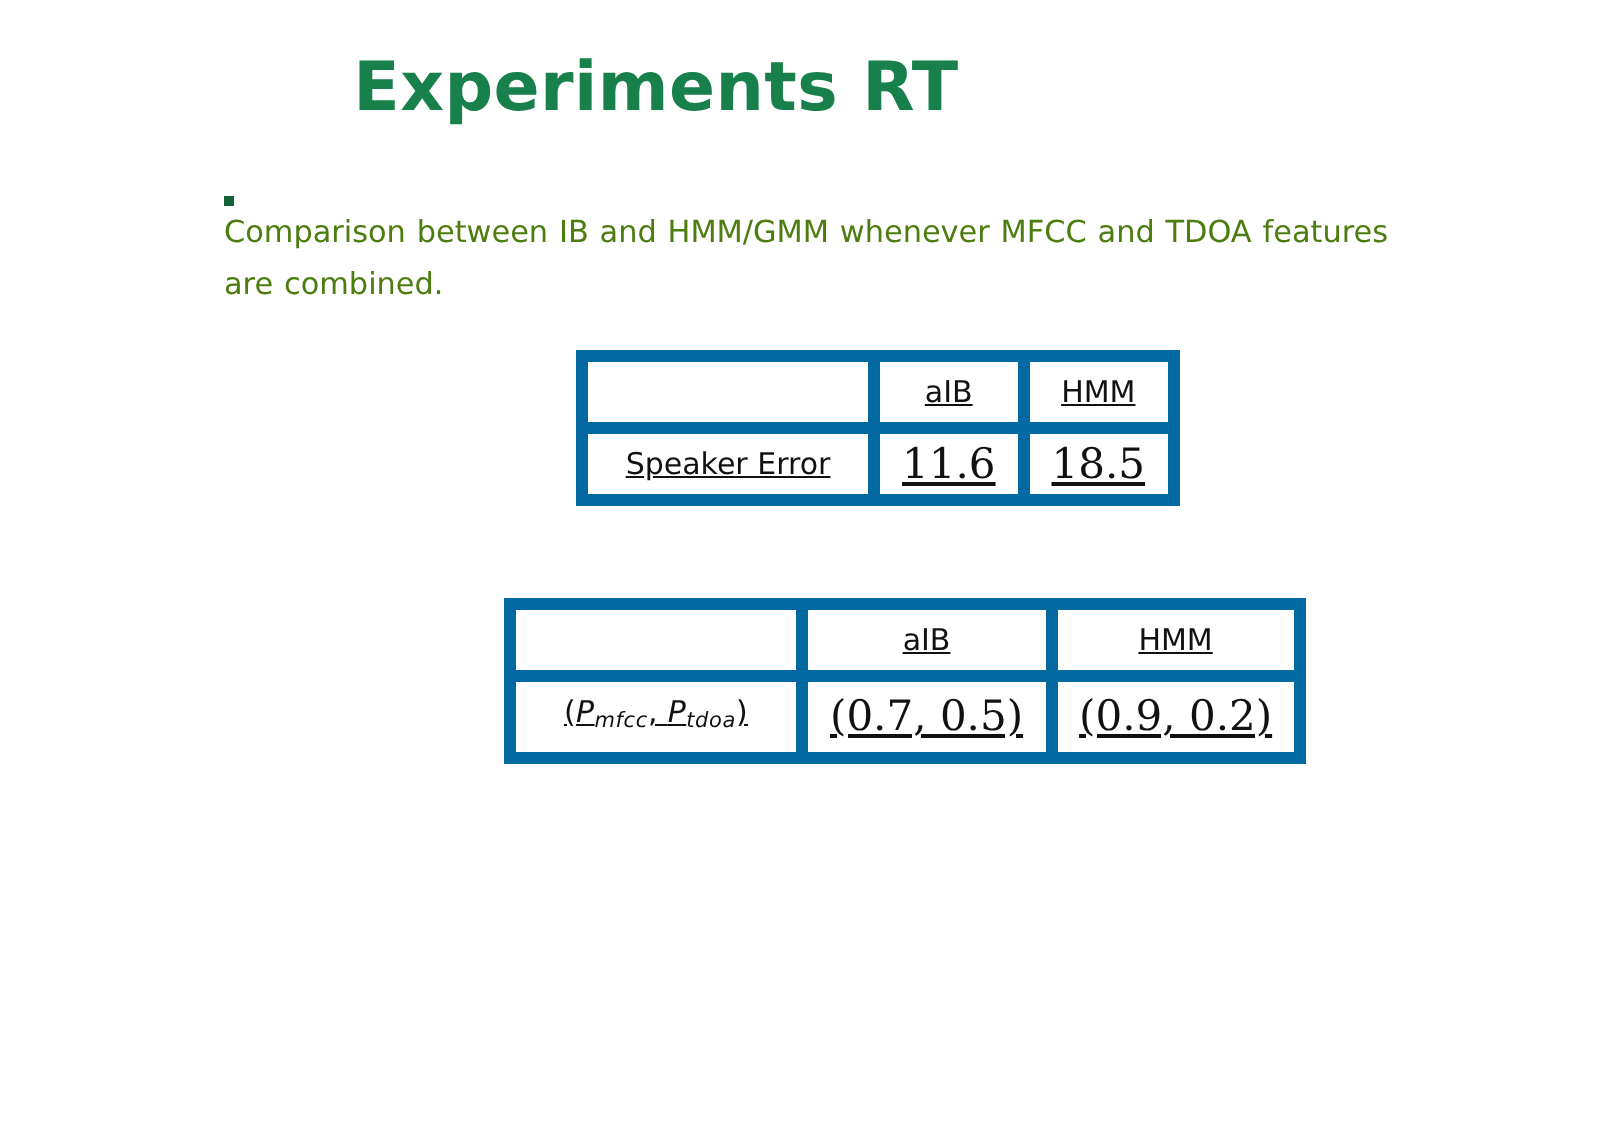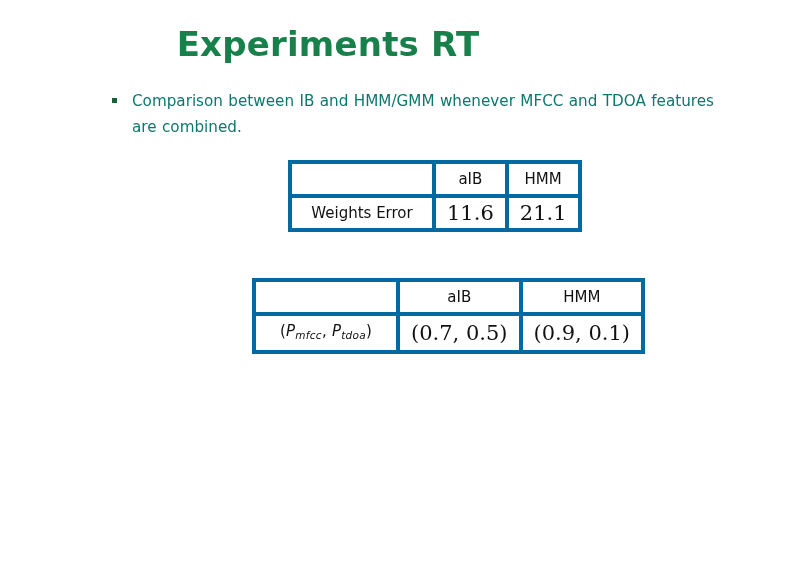--- a/index.html
+++ b/index.html
@@ -41,21 +41,22 @@
     top: 88px;
     left: 112px;
     width: 640px;
   }
 
   .bullet-row {
     display: flex;
     align-items: flex-start;
     font-size: 15.2px;
     line-height: 26px;
-    color: #0f766e;
+    color: #4d7c0f;
+    flex-direction: column;
   }
   .bullet-marker {
     flex: 0 0 auto;
     width: 20px;
     padding-top: 10px;
     box-sizing: border-box;
   }
   .bullet-marker::before {
     content: "";
     display: block;
@@ -73,28 +74,29 @@
   .gap-b { height: 26px; }
   .gap-c { height: 20px; }
   .gap-d { height: 10px; }
 
   table.tex-table {
     border-collapse: collapse;
     margin: 0 auto;
     background: #ffffff;
   }
   table.tex-table td {
-    border: 4px solid #0369a1;
+    border: 6px solid #0369a1;
     padding: 4px 11px;
     text-align: center;
     font-family: "DejaVu Sans", sans-serif;
     font-size: 15px;
     line-height: 22px;
     white-space: nowrap;
     color: #111111;
+    text-decoration: underline;
   }
   table.tex-table td.label-cell {
     text-align: center;
     padding-left: 13px;
     padding-right: 13px;
   }
   table.tex-table td.num-cell {
     font-family: "DejaVu Serif", serif;
     font-size: 21px;
   }
@@ -142,23 +144,23 @@
 
     <div class="t1-wrap">
       <table class="tex-table">
         <tbody>
           <tr>
             <td class="blank-cell"></td>
             <td>aIB</td>
             <td>HMM</td>
           </tr>
           <tr>
-            <td class="label-cell">Weights Error</td>
+            <td class="label-cell">Speaker Error</td>
             <td class="num-cell">11.6</td>
-            <td class="num-cell">21.1</td>
+            <td class="num-cell">18.5</td>
           </tr>
         </tbody>
       </table>
     </div>
 
     <div class="gap-b"></div>
 
 
     <div class="gap-c"></div>
 
@@ -168,21 +170,21 @@
           <tr>
             <td class="blank-cell t2-blank"></td>
             <td class="t2-val">aIB</td>
             <td class="t2-val">HMM</td>
           </tr>
           <tr>
             <td class="math-cell">
               <span class="math-paren">(</span><span class="math-var">P</span><span class="math-sub">mfcc</span><span class="math-paren">, </span><span class="math-var">P</span><span class="math-sub">tdoa</span><span class="math-paren">)</span>
             </td>
             <td class="num-cell t2-val">(0.7, 0.5)</td>
-            <td class="num-cell t2-val">(0.9, 0.1)</td>
+            <td class="num-cell t2-val">(0.9, 0.2)</td>
           </tr>
         </tbody>
       </table>
     </div>
 
     <div class="gap-b"></div>
 
 
     <div class="gap-d"></div>
 

